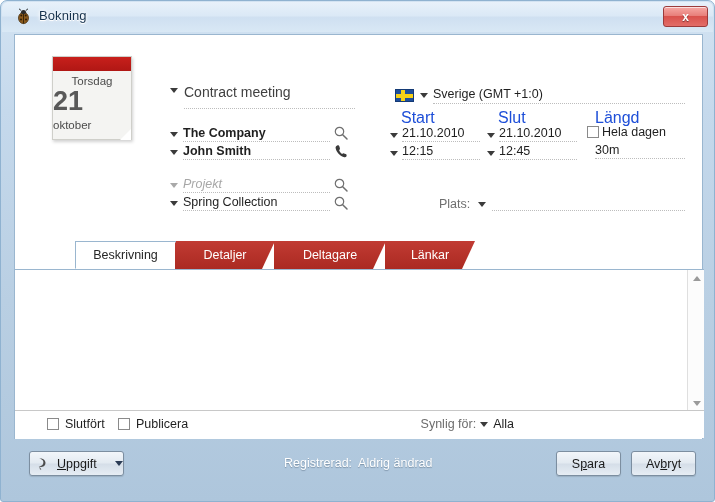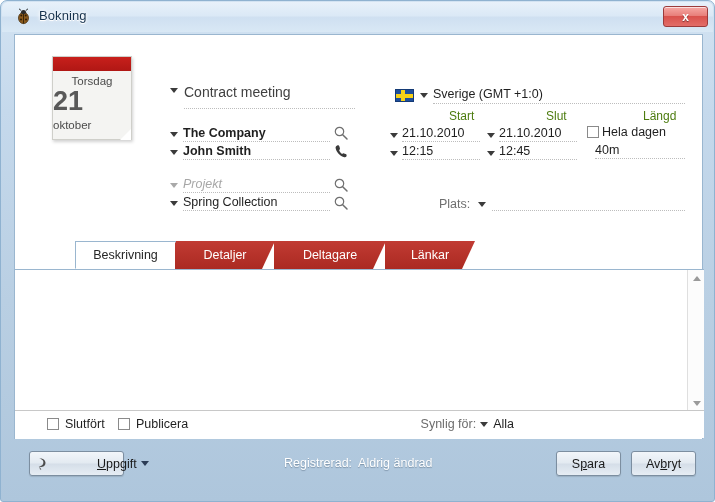--- a/index.html
+++ b/index.html
@@ -179,21 +179,21 @@
   }
   .tz-row .tri { margin-right: 5px; }
   .tz-text {
     font-size: 12.5px; color: #1f1f1f;
     border-bottom: 1px dotted #bdbdbd;
     flex: 1; padding-bottom: 2px;
   }
 
   .col-hdr {
     position: absolute;
-    font-size: 12px; color: #4d7c0f; margin-left: 48px;
+    font-size: 16px; color: #1d4ed8;
   }
 
   .dtcell {
     position: absolute;
     display: flex; align-items: flex-end;
     height: 17px;
   }
   .dtcell .tri { margin-right: 4px; margin-bottom: 4px; }
   .dtcell .v {
     font-size: 12.5px; color: #1f1f1f;
@@ -313,21 +313,21 @@
     cursor: pointer;
     box-shadow: 0 1px 1px rgba(0,0,0,.12);
   }
   .btn-uppgift {
     left: 28px; top: 450px; width: 95px; height: 25px;
     justify-content: flex-start; padding-left: 6px;
   }
   .task-ico {
     width: 14px; height: 14px; margin-right: 7px; flex: 0 0 auto;
   }
-  .btn-uppgift .lbl { flex: 1; text-align: left; margin-left: 40px; }
+  .btn-uppgift .lbl { flex: 1; text-align: left; }
   .btn-uppgift .tri { border-top-color: #2b3c55; margin-left: 4px; }
   .btn-spara { right: 93px; top: 450px; width: 65px; height: 25px; }
   .btn-avbryt { right: 18px; top: 450px; width: 65px; height: 25px; }
 
   .reg-text {
     position: absolute; left: 283px; top: 455px;
     font-size: 12.5px; color: #ffffff;
     text-shadow: 0 1px 1px rgba(60,80,100,.45);
   }
   .reg-text .v { margin-left: 6px; }
@@ -446,21 +446,21 @@
     <div class="dtcell" style="left:472px; top:108px;">
       <span class="tri"></span>
       <span class="v">12:45</span>
     </div>
 
     <div style="position:absolute; left:572px; top:90px; display:flex; align-items:center;">
       <span class="chk"></span>
       <span style="font-size:12.5px; color:#1f1f1f; margin-left:3px;">Hela dagen</span>
     </div>
     <div style="position:absolute; left:580px; top:108px; width:90px;
-                font-size:12.5px; color:#1f1f1f; border-bottom:1px dotted #bdbdbd; padding-bottom:1px;">40m</div>
+                font-size:12.5px; color:#1f1f1f; border-bottom:1px dotted #bdbdbd; padding-bottom:1px;">30m</div>
 
     <div class="plats-row">
       <span class="plats-lbl">Plats:</span>
       <span class="tri"></span>
       <span class="plats-val"></span>
     </div>
 
     <div class="tabstrip">
       <div class="tab active" style="left:40px; width:101px;">
         <span>Beskrivning</span>

